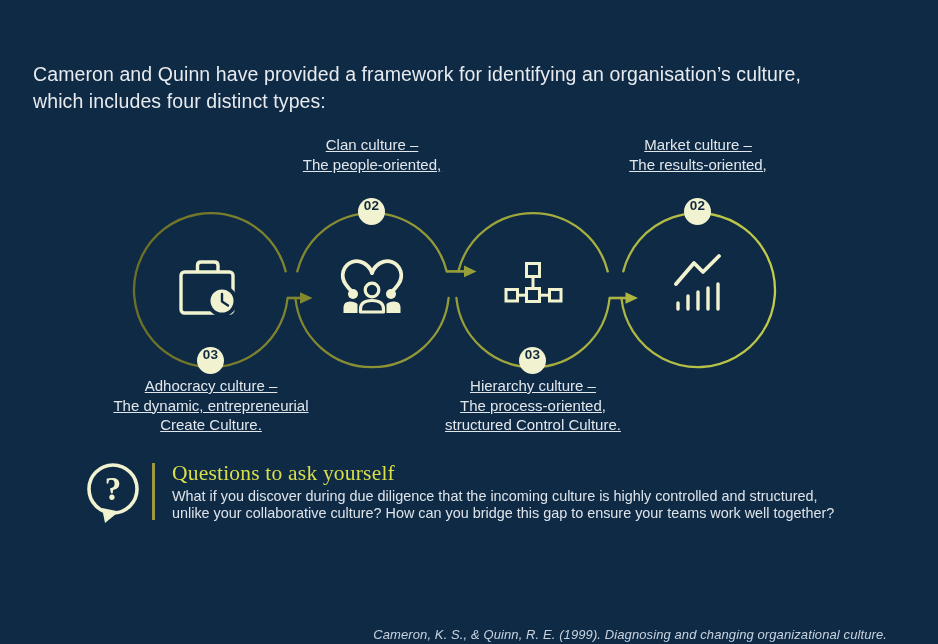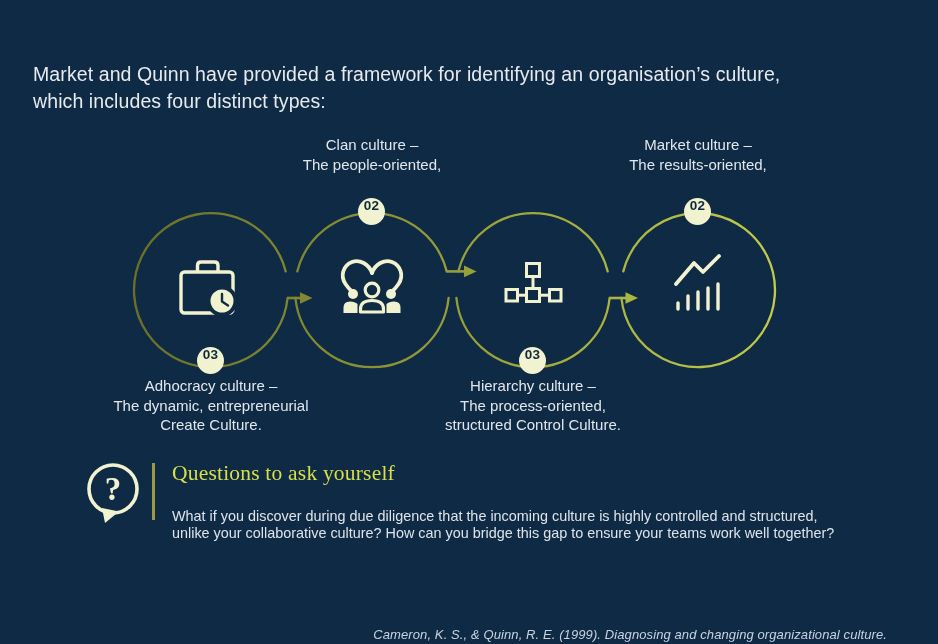--- a/index.html
+++ b/index.html
@@ -10,21 +10,21 @@
   }
   .abs{position:absolute;}
   .title{
     left:33px;top:61px;width:860px;
     font-size:19.5px;line-height:27px;color:#E7EAEE;font-weight:400;
     letter-spacing:.1px;
   }
   .title span{display:block;}
   .culture-label{
     width:262px;text-align:center;font-size:15px;line-height:19.5px;
-    color:#E2E7EC;z-index:3;
+    color:#E2E7EC;z-index:3;text-decoration:underline;
   }
   .culture-label span{display:block;}
   .lbl-clan{left:241px;top:135px;}
   .lbl-market{left:567px;top:135px;}
   .lbl-adhocracy{left:80px;top:376px;}
   .lbl-hierarchy{left:402px;top:376px;}
   .diagram-svg{left:0;top:0;z-index:1;}
   .badge{
     width:27px;height:27px;border-radius:50%;background:#F1F3D0;
     color:#10293F;font-size:13.5px;font-weight:bold;
@@ -44,35 +44,35 @@
   .divider{
     left:152px;top:463px;width:3px;height:57px;background:#9E9940;z-index:2;
   }
   .q-heading{
     left:172px;top:461px;
     font-family:"Liberation Serif","DejaVu Serif",serif;
     font-size:21.5px;color:#D8DF49;letter-spacing:.2px;z-index:3;
   }
   .q-body{
     left:172px;top:488px;width:720px;
-    font-size:14.4px;line-height:17.4px;color:#DEE4EA;z-index:3;margin-top:20px;
+    font-size:14.4px;line-height:17.4px;color:#DEE4EA;z-index:3;
   }
   .q-body span{display:block;}
   .citation{
     right:51px;top:584px;text-align:right;
     font-size:13px;font-style:italic;color:#C8D3DF;z-index:3;letter-spacing:.1px;margin-top:43px;
   }
 </style>
 </head>
 <body>
 
 <div class="canvas">
 
   <div class="abs title">
-    <span>Market and Quinn have provided a framework for identifying an organisation’s culture,</span>
+    <span>Cameron and Quinn have provided a framework for identifying an organisation’s culture,</span>
     <span>which includes four distinct types:</span>
   </div>
 
   <div class="abs culture-label lbl-clan">
     <span>Clan culture –</span>
     <span>The people-oriented,</span>
   </div>
   <div class="abs culture-label lbl-market">
     <span>Market culture –</span>
     <span>The results-oriented,</span>

